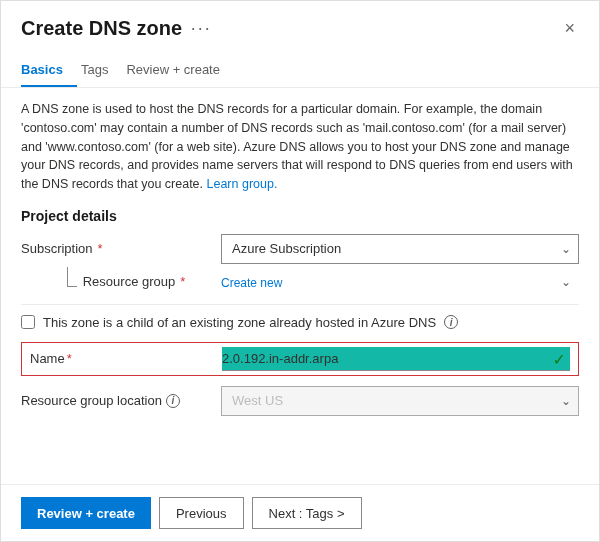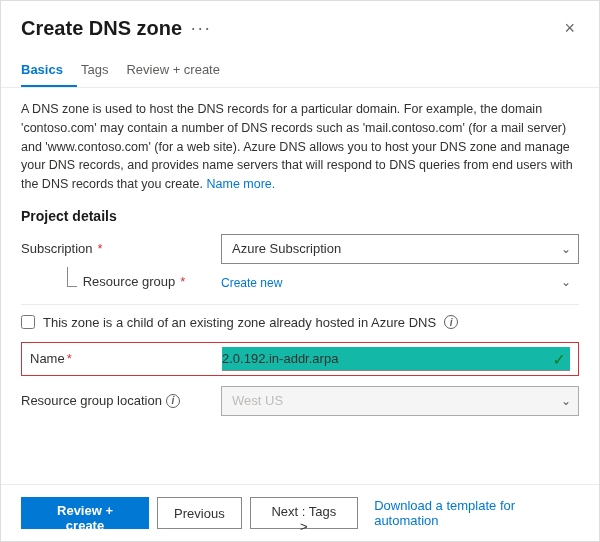--- a/index.html
+++ b/index.html
@@ -327,21 +327,21 @@
     </button>
     <button class="tab">
       <span>Review + create</span>
     </button>
   </div>
 
   <div class="panel-body">
 
     <p class="description">
       <span>A DNS zone is used to host the DNS records for a particular domain. For example, the domain 'contoso.com' may contain a number of DNS records such as 'mail.contoso.com' (for a mail server) and 'www.contoso.com' (for a web site). Azure DNS allows you to host your DNS zone and manage your DNS records, and provides name servers that will respond to DNS queries from end users with the DNS records that you create.</span>
-      <a href="#" class="learn-more">Name more.</a>
+      <a href="#" class="learn-more">Learn group.</a>
     </p>
 
     <div class="project-section">
       <div class="section-title">Project details</div>
 
       <div class="form-row">
         <div class="form-label">
           <span>Subscription</span>
           <span class="required">*</span>
         </div>
@@ -403,15 +403,14 @@
           <span class="chevron-icon">⌄</span>
         </div>
       </div>
     </div>
   </div>
 
   <div class="panel-footer">
     <button class="btn-primary">Review + create</button>
     <button class="btn-default">Previous</button>
     <button class="btn-default">Next : Tags &gt;</button>
-    <a href="#" class="download-link">Download a template for automation</a>
   </div>
 </div>
 
 </body></html>

